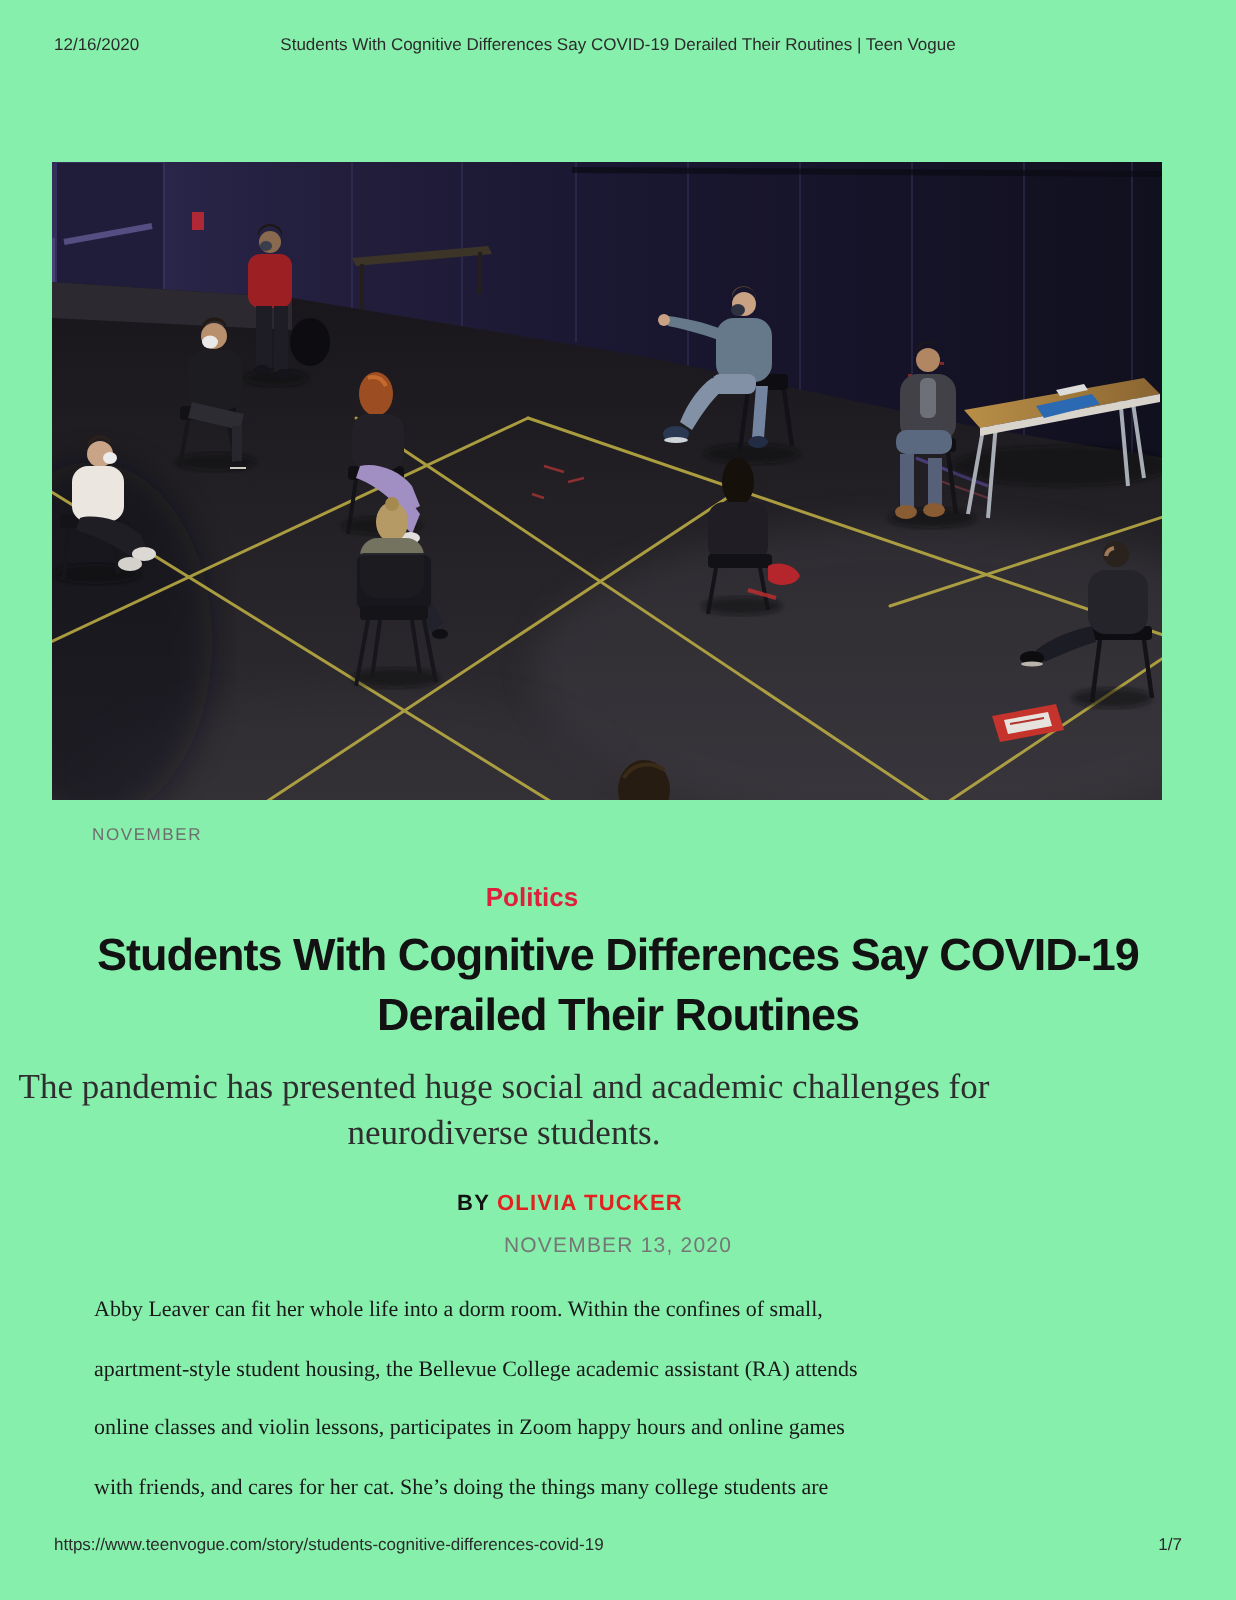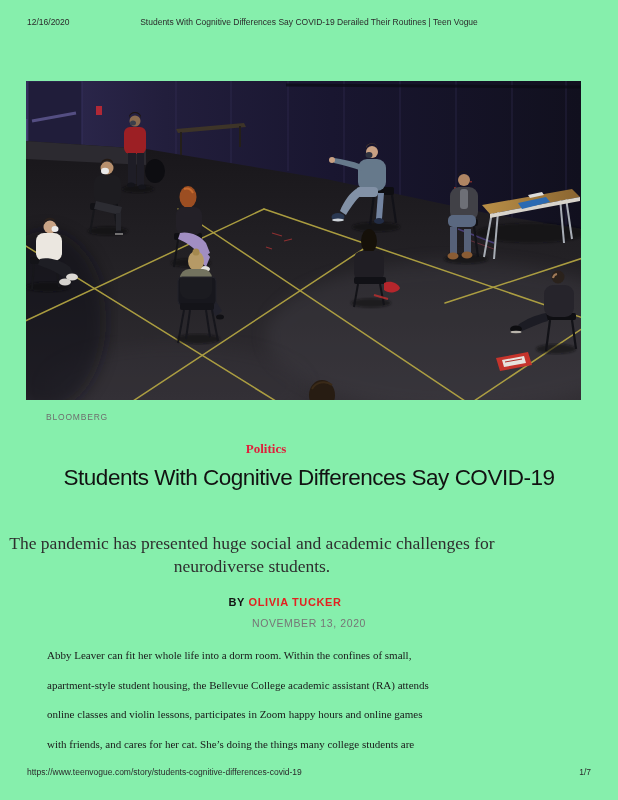--- a/index.html
+++ b/index.html
@@ -27,26 +27,26 @@
     position:absolute; left:26px; top:81px; width:555px; height:319px;
   }
   .hero svg { display:block; width:555px; height:319px; }
   .photo-credit {
     position:absolute; left:20px; top:331px; font-size:8.5px; letter-spacing:0.8px;
     color:#6e6e6e;
   }
   
   .category {
     position:absolute; top:441px; left:0; width:532px; text-align:center;
-    font-family:Liberation Serif, serif; font-weight:bold; font-size:13px;
+    font-family:Liberation Sans, sans-serif; font-weight:bold; font-size:13px;
     color:#df203c;
   }
   .headline {
     position:absolute; top:463px; left:0; width:618px; text-align:center;
-    font-weight:normal; font-size:22.5px; line-height:30px; letter-spacing:-0.5px;
+    font-weight:bold; font-size:22.5px; line-height:30px; letter-spacing:-0.5px;
     color:#121212;
   }
   .headline span { display:block; white-space:nowrap; }
   .dek {
     position:absolute; top:532px; left:0; width:504px; text-align:center;
     font-family:"Liberation Serif", serif; font-size:17.5px; line-height:23px;
     color:#2e2e2e;
   }
   .dek span { display:block; white-space:nowrap; }
   .byline {
@@ -305,27 +305,28 @@
         <polygon points="470,277 502,271 506,284 474,290" fill="#c5342c"></polygon>
         <polygon points="476,279 498,275 500,282 478,286" fill="#e6e3de"></polygon>
         <line x1="479" y1="281" x2="496" y2="278" stroke="#b0302a" stroke-width="1"></line>
       </g>
 
       <g>
         <ellipse cx="296" cy="314" rx="13" ry="15" fill="#271c12"></ellipse>
         <path d="M286,308 a13,12 0 0 1 20,-4" stroke="#3a2a18" stroke-width="2" fill="none"></path>
       </g>
     </svg>
-    <figcaption class="photo-credit">BLOOMBERG</figcaption>
+    <figcaption class="photo-credit">NOVEMBER</figcaption>
   </figure>
 
   <div class="category">Politics</div>
 
   <h1 class="headline">
     <span>Students With Cognitive Differences Say COVID-19</span>
+    <span>Derailed Their Routines</span>
   </h1>
 
   <div class="dek">
     <span>The pandemic has presented huge social and academic challenges for</span>
     <span>neurodiverse students.</span>
   </div>
 
   <div class="byline"><span>BY </span><span class="author">OLIVIA TUCKER</span></div>
 
   <div class="pubdate">NOVEMBER 13, 2020</div>

